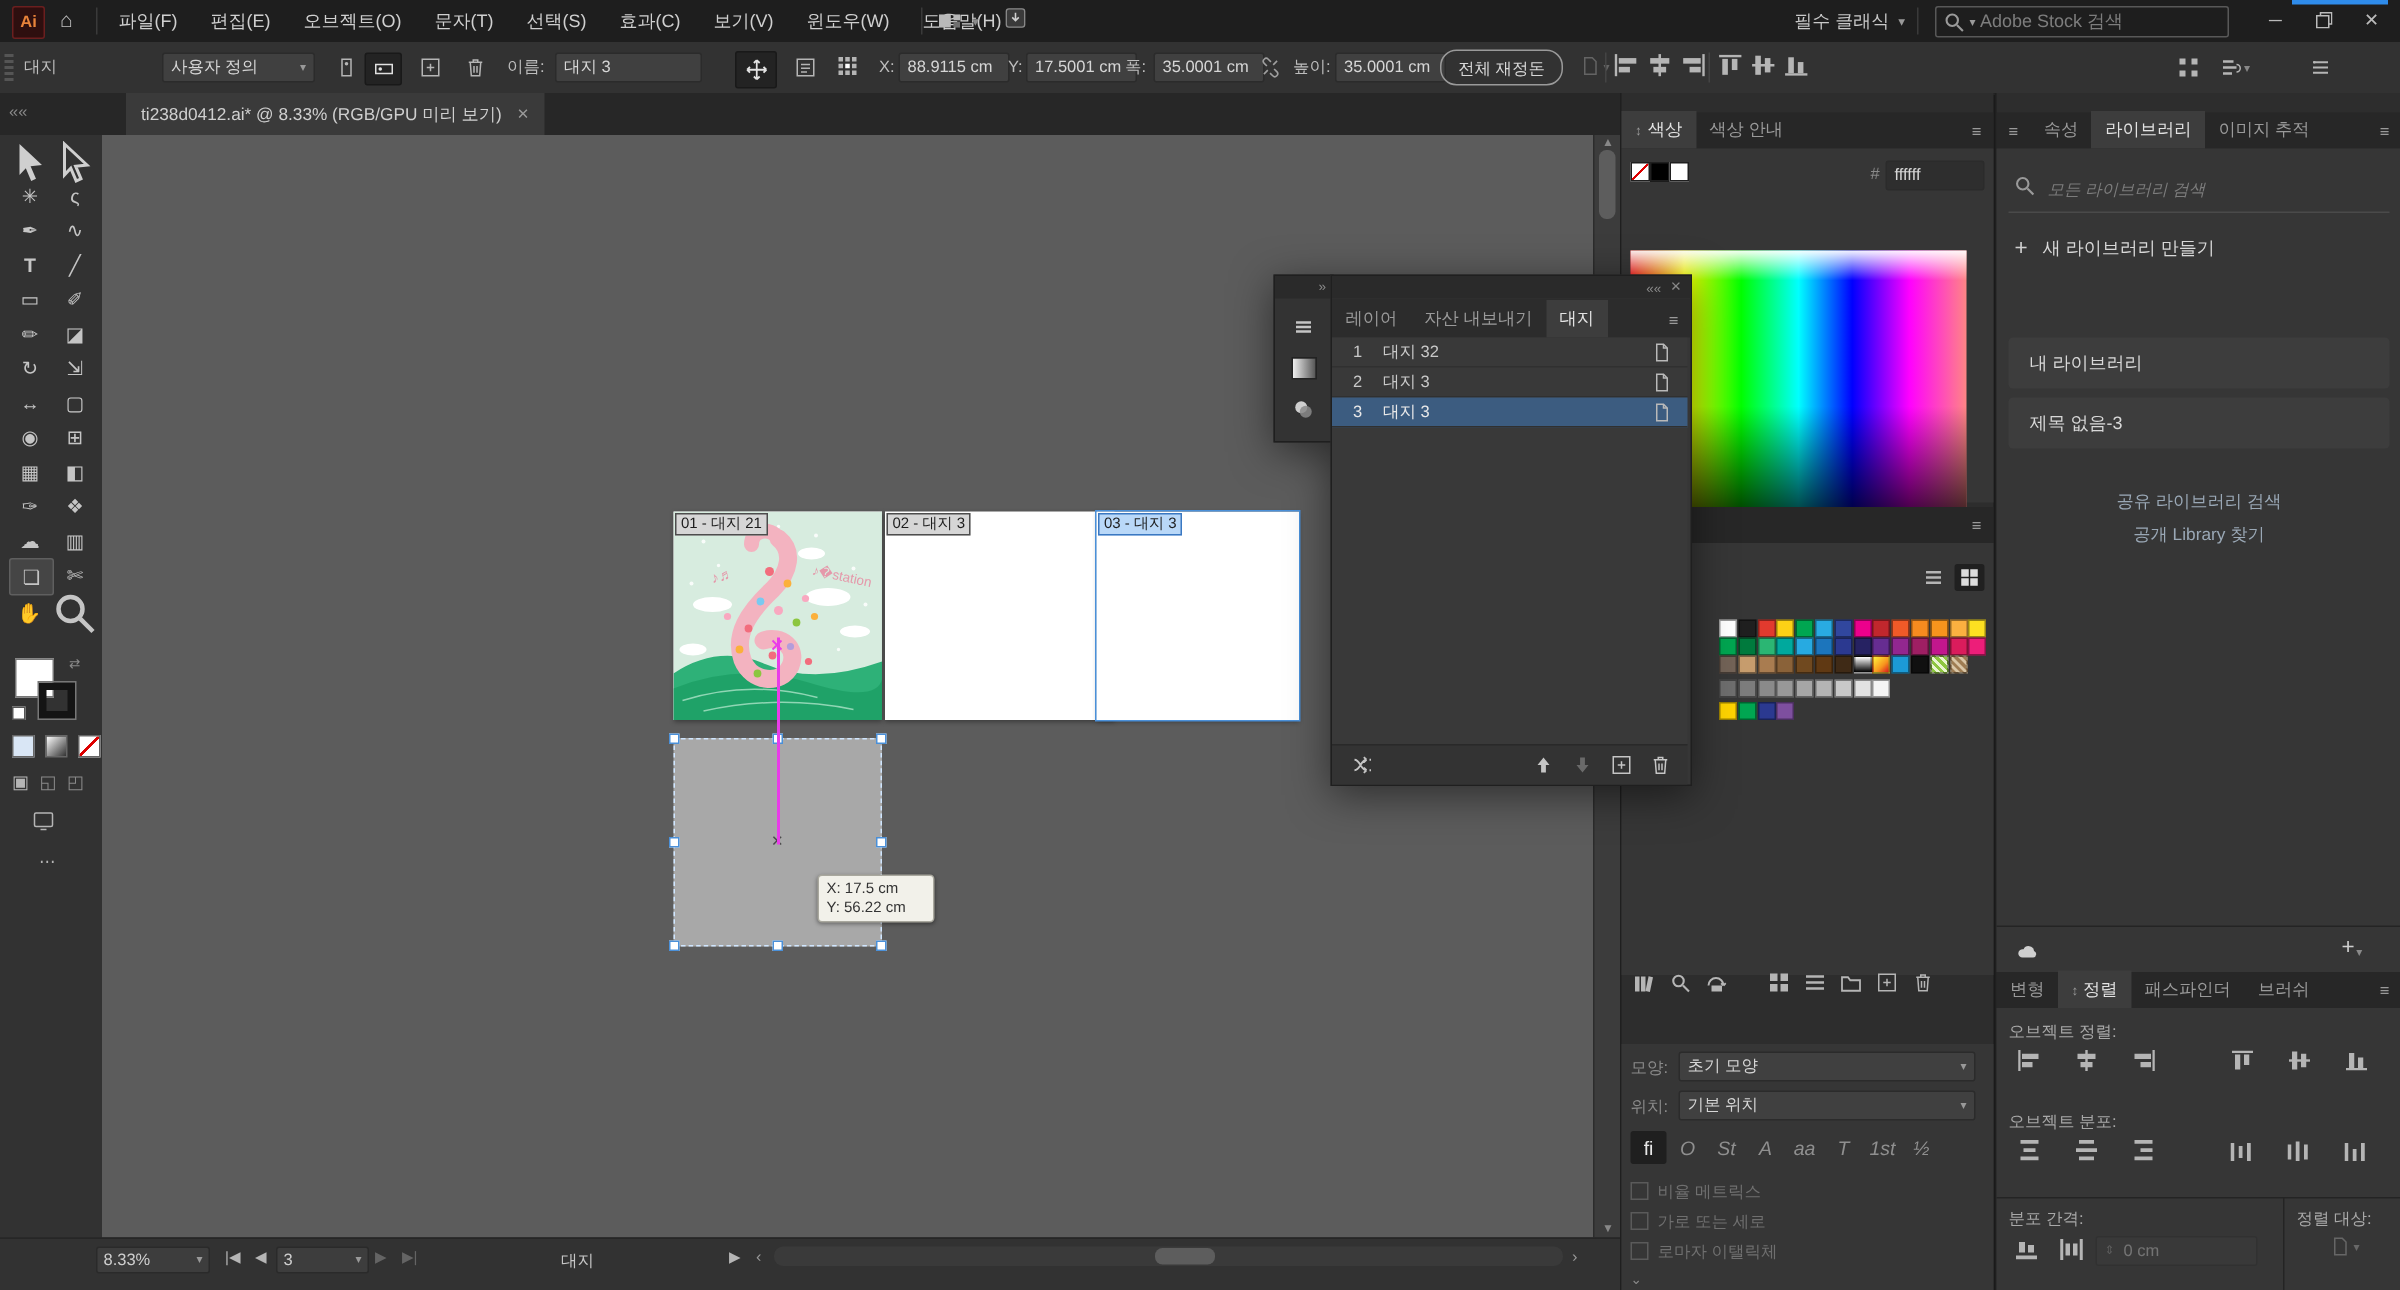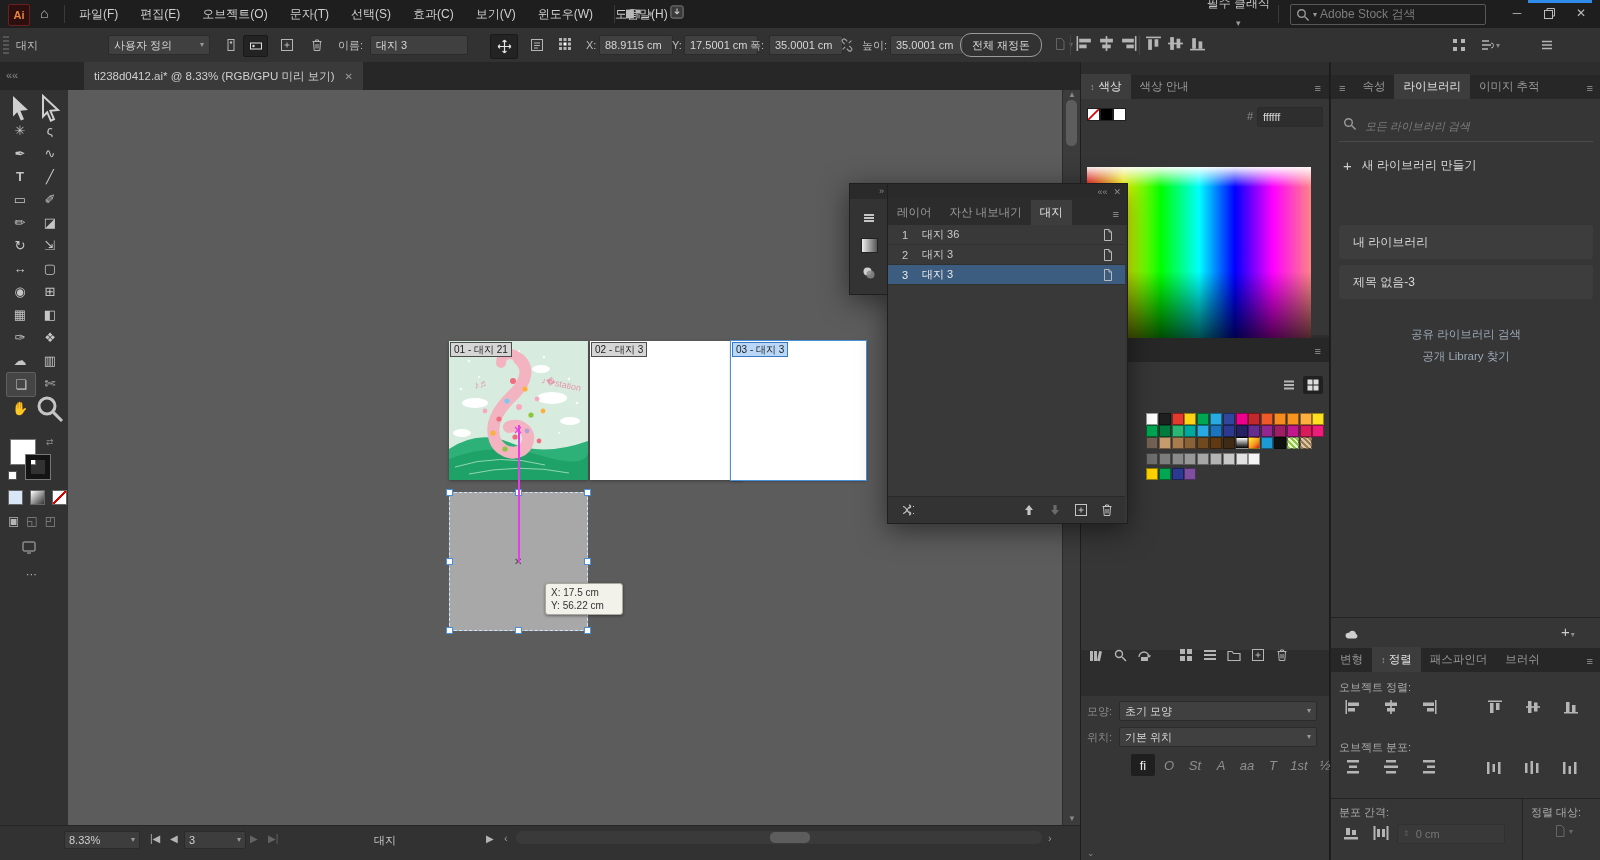--- a/index.html
+++ b/index.html
@@ -12,21 +12,21 @@
   svg{display:block;}
   .icon{color:#b9b9b9;display:inline-flex;align-items:center;justify-content:center;}
   .icon svg{width:14px;height:14px;}
   
   #titlebar{left:0;top:0;width:1600px;height:28px;background:#1e1e1e;}
   .ai-logo{left:8px;top:4px;width:20px;height:20px;background:#2e0f0f;border:1px solid #6b1f1f;
            color:#e8833a;font-weight:bold;font-size:11px;display:flex;align-items:center;justify-content:center;border-radius:2px;}
   .home{left:40px;top:5px;font-size:14px;color:#c0c0c0;}
   .tsep{width:1px;background:#3a3a3a;top:5px;height:18px;}
   .menu-item{padding:0 11px;height:28px;display:inline-flex;align-items:center;color:#cfcfcf;font-size:12px;cursor:default;}
-  #workspace{right:330px;top:0;height:28px;color:#c8c8c8;font-size:12px;gap:6px;flex-direction:column;}
+  #workspace{right:330px;top:0;height:28px;color:#c8c8c8;font-size:12px;gap:6px;}
   #stock-search{left:1290px;top:4px;width:184px;height:19px;border:1px solid #585858;border-radius:2px;
                 display:flex;align-items:center;padding:0 5px;gap:3px;color:#7d7d7d;font-size:12px;}
   .winbtn{top:0;width:30px;height:26px;display:flex;align-items:center;justify-content:center;color:#bbb;font-size:12px;}
   #blue-strip{left:1528px;top:0;width:64px;height:3px;}
   
   #optionsbar{left:0;top:28px;width:1600px;height:34px;background:#323232;border-bottom:1px solid #222;}
   .field{position:absolute;background:#404040;border:1px solid #2b2b2b;color:#d6d6d6;font-size:11px;
          height:18px;line-height:18px;padding:0 5px;border-radius:2px;overflow:hidden;white-space:nowrap;}
   .obtn{position:absolute;display:flex;align-items:center;justify-content:center;border-radius:2px;}
   .obtn.pressed{background:#232323;border:1px solid #191919;}
@@ -85,21 +85,21 @@
   .tabbar{position:absolute;left:0;width:100%;height:24px;background:#272727;display:flex;align-items:flex-end;}
   .panelbody{position:absolute;left:0;width:100%;background:#363636;}
   #spectrum{left:6px;top:68px;width:224px;height:200px;
     background:linear-gradient(to bottom, rgba(255,255,255,.95), rgba(255,255,255,0) 10%, rgba(0,0,0,0) 52%, #000 100%),
                linear-gradient(to right,#f00,#ff0 16%,#0f0 33%,#0ff 50%,#00f 66%,#f0f 83%,#ff8585 100%);}
   .swcell{width:12px;height:12px;border:0.5px solid rgba(0,0,0,.4);box-sizing:border-box;}
   .swrow{display:flex;gap:0.8px;}
   .minisw{width:13px;height:13px;border:1px solid #1f1f1f;box-sizing:border-box;}
   .otbtn{width:24px;height:22px;display:flex;align-items:center;justify-content:center;color:#8f8f8f;
          font-style:italic;font-size:13px;}
-  .otbtn.active{background:#1f1f1f;color:#e8e8e8;border-radius:2px;margin-left:44px;}
+  .otbtn.active{background:#1f1f1f;color:#e8e8e8;border-radius:2px;}
   .cbrow{display:flex;align-items:center;gap:6px;color:#6f6f6f;font-size:11px;height:20px;}
   .cbox{width:10px;height:10px;border:1px solid #5a5a5a;background:transparent;}
   .libcard{position:absolute;left:8px;width:254px;height:34px;background:#3d3d3d;border-radius:3px;
            color:#d8d8d8;display:flex;align-items:center;padding-left:14px;font-size:12px;box-sizing:border-box;}
   .liblink{color:#9aa8b6;font-size:11.5px;text-align:center;display:block;}
   .alabel{position:absolute;color:#a8a8a8;font-size:11px;}
   .aicon{position:absolute;width:24px;height:18px;color:#b5b5b5;display:flex;align-items:center;justify-content:center;}
   .aicon svg{width:16px;height:14px;fill:currentColor;}
   .hline{position:absolute;height:1px;background:#242424;}
   .vline{position:absolute;width:1px;background:#242424;}
@@ -670,20 +670,34 @@
     <div class="abs row" id="ot-buttons" style="left:6px;top:58px;gap:2px">
         <div class="otbtn active" style="font-style: normal;">fi</div>
         <div class="otbtn">O</div>
         <div class="otbtn">St</div>
         <div class="otbtn">A</div>
         <div class="otbtn">aa</div>
         <div class="otbtn">T</div>
         <div class="otbtn">1st</div>
         <div class="otbtn">½</div>
       </div>
+    <div class="abs" id="ot-checks" style="left:6px;top:88px">
+        <div class="cbrow">
+          <span class="cbox"></span>
+          <span>비율 메트릭스</span>
+        </div>
+        <div class="cbrow">
+          <span class="cbox"></span>
+          <span>가로 또는 세로</span>
+        </div>
+        <div class="cbrow">
+          <span class="cbox"></span>
+          <span>로마자 이탤릭체</span>
+        </div>
+      </div>
     <span class="abs dim" style="left:6px;top:152px;font-size:9px">⌄</span>
   </div>
 </div>
 
 <div id="dock2" class="abs dockcol">
   <div class="tabbar" style="top:13px" id="lib-tabbar">
       <span style="padding: 5px 8px; color: rgb(154, 154, 154);">≡</span>
       <div class="ptab">속성</div>
       <div class="ptab active">라이브러리</div>
       <div class="ptab">이미지 추적</div>
@@ -874,21 +888,21 @@
     </div>
     <div class="fp-tabbar" id="fp-tabs">
         <div class="ptab">레이어</div>
         <div class="ptab">자산 내보내기</div>
         <div class="ptab active">대지</div>
         <span style="margin-left: auto; padding: 5px 8px; color: rgb(154, 154, 154);">≡</span>
       </div>
     <div id="fp-list">
         <div class="fp-row">
           <span style="width:34px;text-align:center">1</span>
-    <span style="flex:1">대지 36</span>
+    <span style="flex:1">대지 32</span>
     <span class="icon" style="margin-right:10px">
             <svg viewBox="0 0 14 14">
               <path d="M3.5 1.5 h4.5 l2.5 2.5 v8.5 h-7 z" fill="none" stroke="#b9b9b9"></path>
               <path d="M8 1.5 v2.5 h2.5" fill="none" stroke="#b9b9b9"></path>
             </svg>
           </span>
         </div>
         <div class="fp-row">
           <span style="width:34px;text-align:center">2</span>
     <span style="flex:1">대지 3</span>

